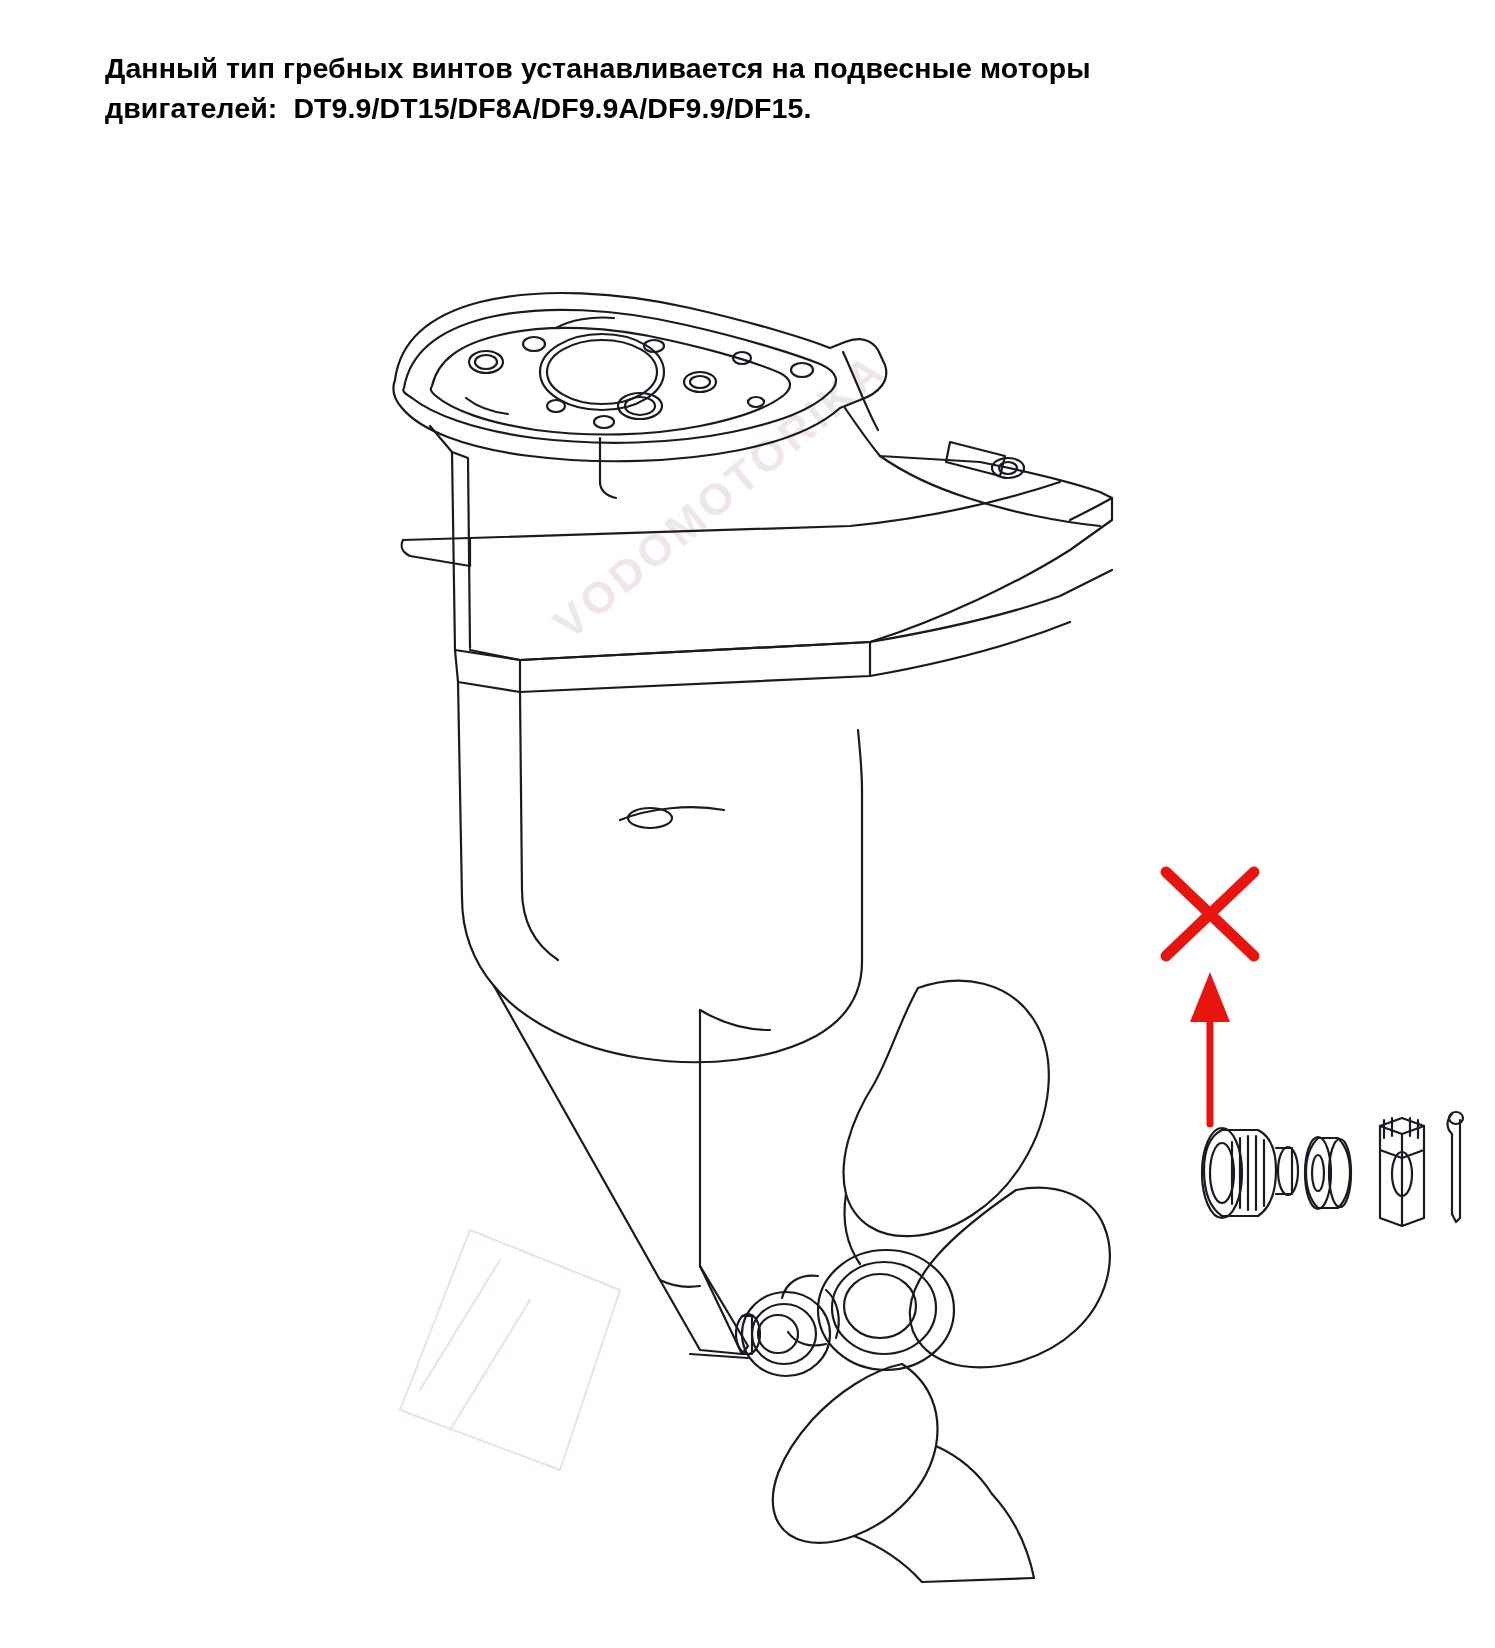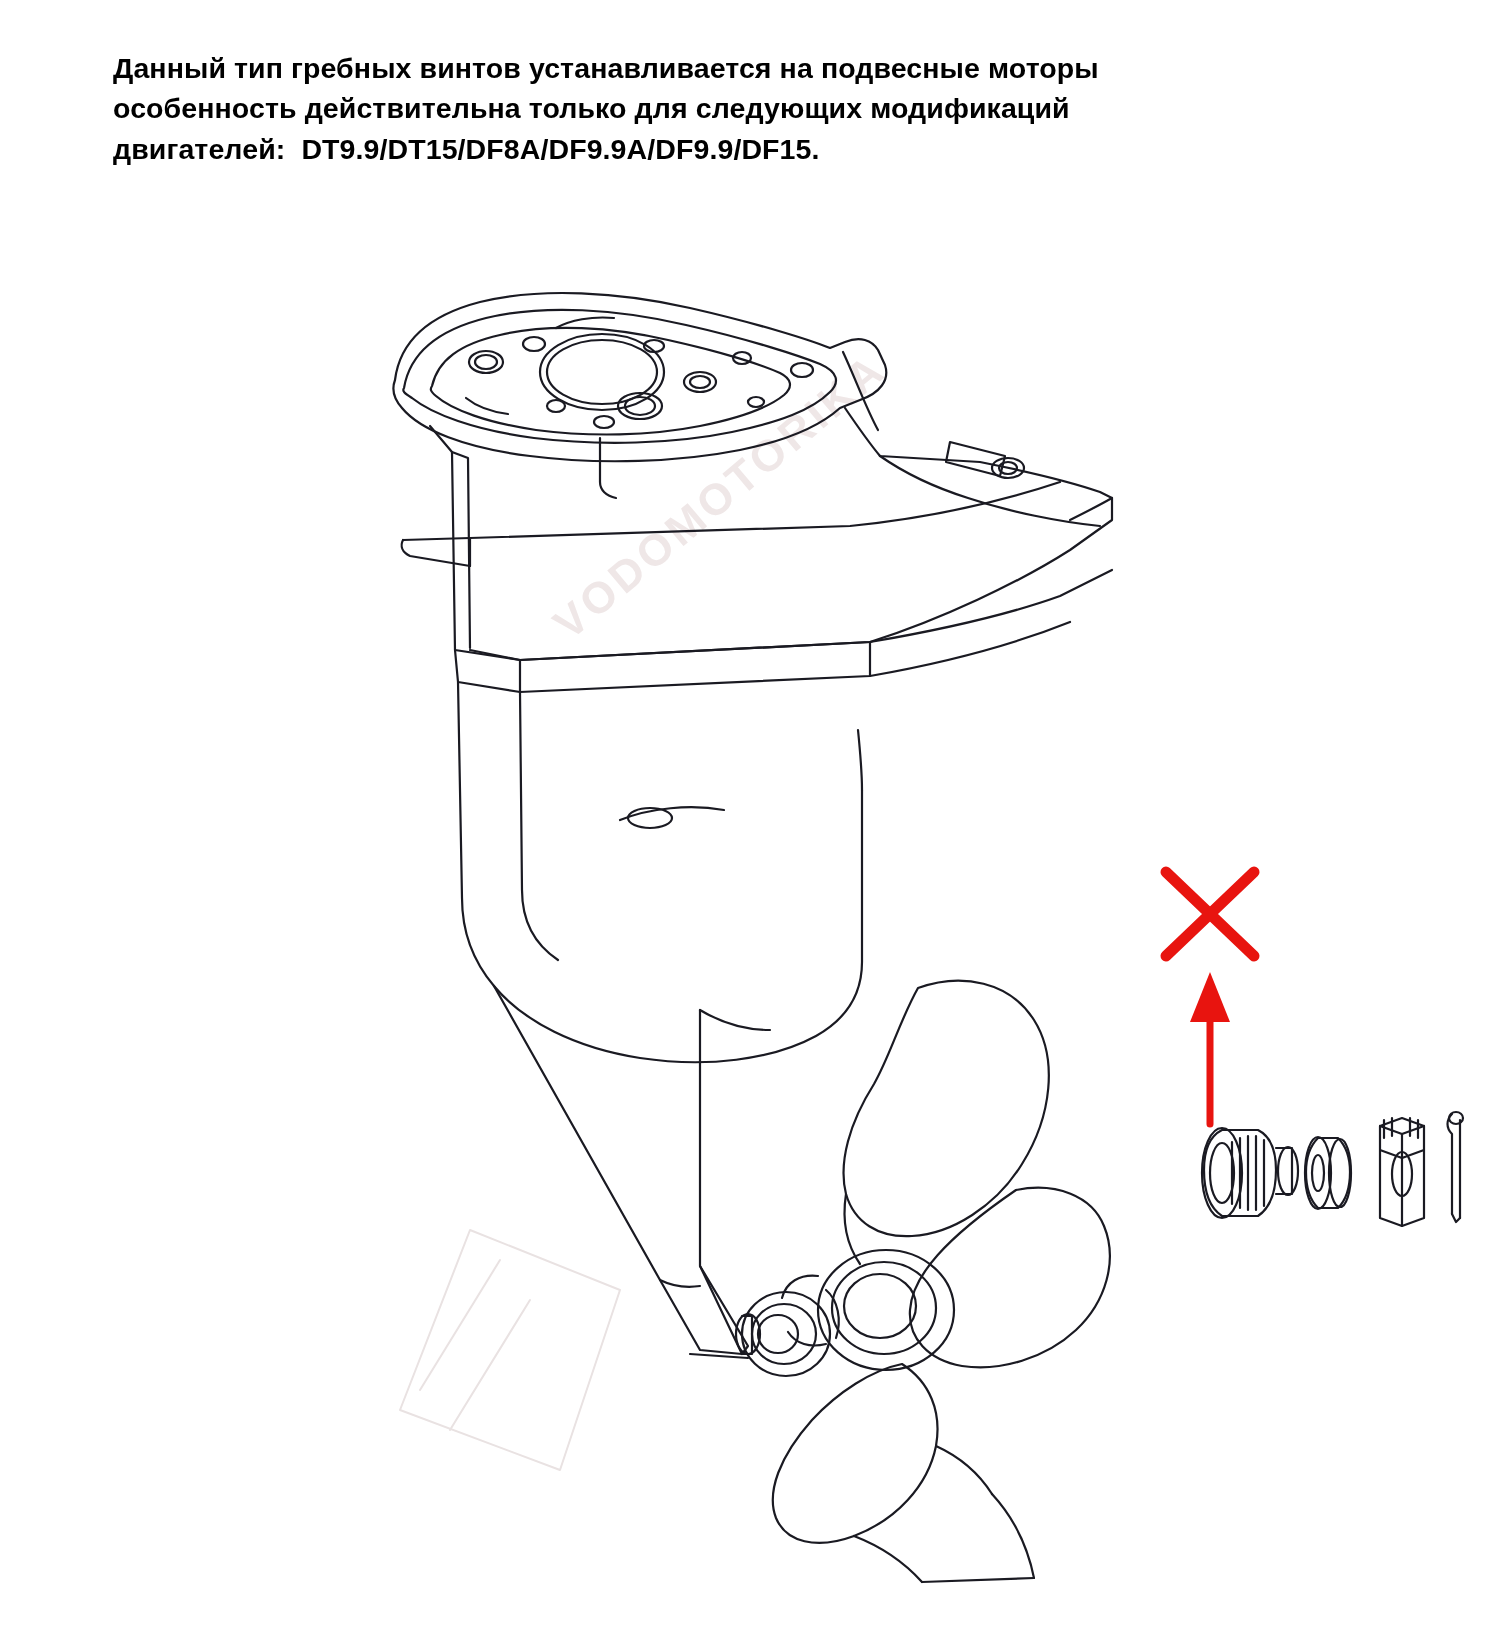--- a/index.html
+++ b/index.html
@@ -25,21 +25,20 @@
     width: 1220px;
     font-size: 28.5px;
     font-weight: bold;
     line-height: 1.42;
     color: #000000;
     letter-spacing: 0.1px;
   }
   .notice .line {
     display: block;
     white-space: pre;
-    margin-left: 8px;
   }
   .figure {
     position: absolute;
     left: 0;
     top: 230px;
     width: 1495px;
     height: 1418px;
   }
   .figure svg {
     display: block;
@@ -65,21 +64,20 @@
     white-space: nowrap;
   }
 </style>
 </head>
 <body>
 
 <div class="page">
 
   <div class="notice">
     <span class="line">Данный тип гребных винтов устанавливается на подвесные моторы</span>
-    <span class="line">особенность действительна только для следующих модификаций</span>
     <span class="line">двигателей:  DT9.9/DT15/DF8A/DF9.9A/DF9.9/DF15.</span>
   </div>
 
   <div class="watermark">
     <div class="watermark-text">VODOMOTORIKA</div>
   </div>
 
   <div class="figure">
     <svg width="1495" height="1418" viewBox="0 0 1495 1418" xmlns="http://www.w3.org/2000/svg">
       <g fill="none" stroke="#1a1a22" stroke-width="2.2" stroke-linejoin="round" stroke-linecap="round">

